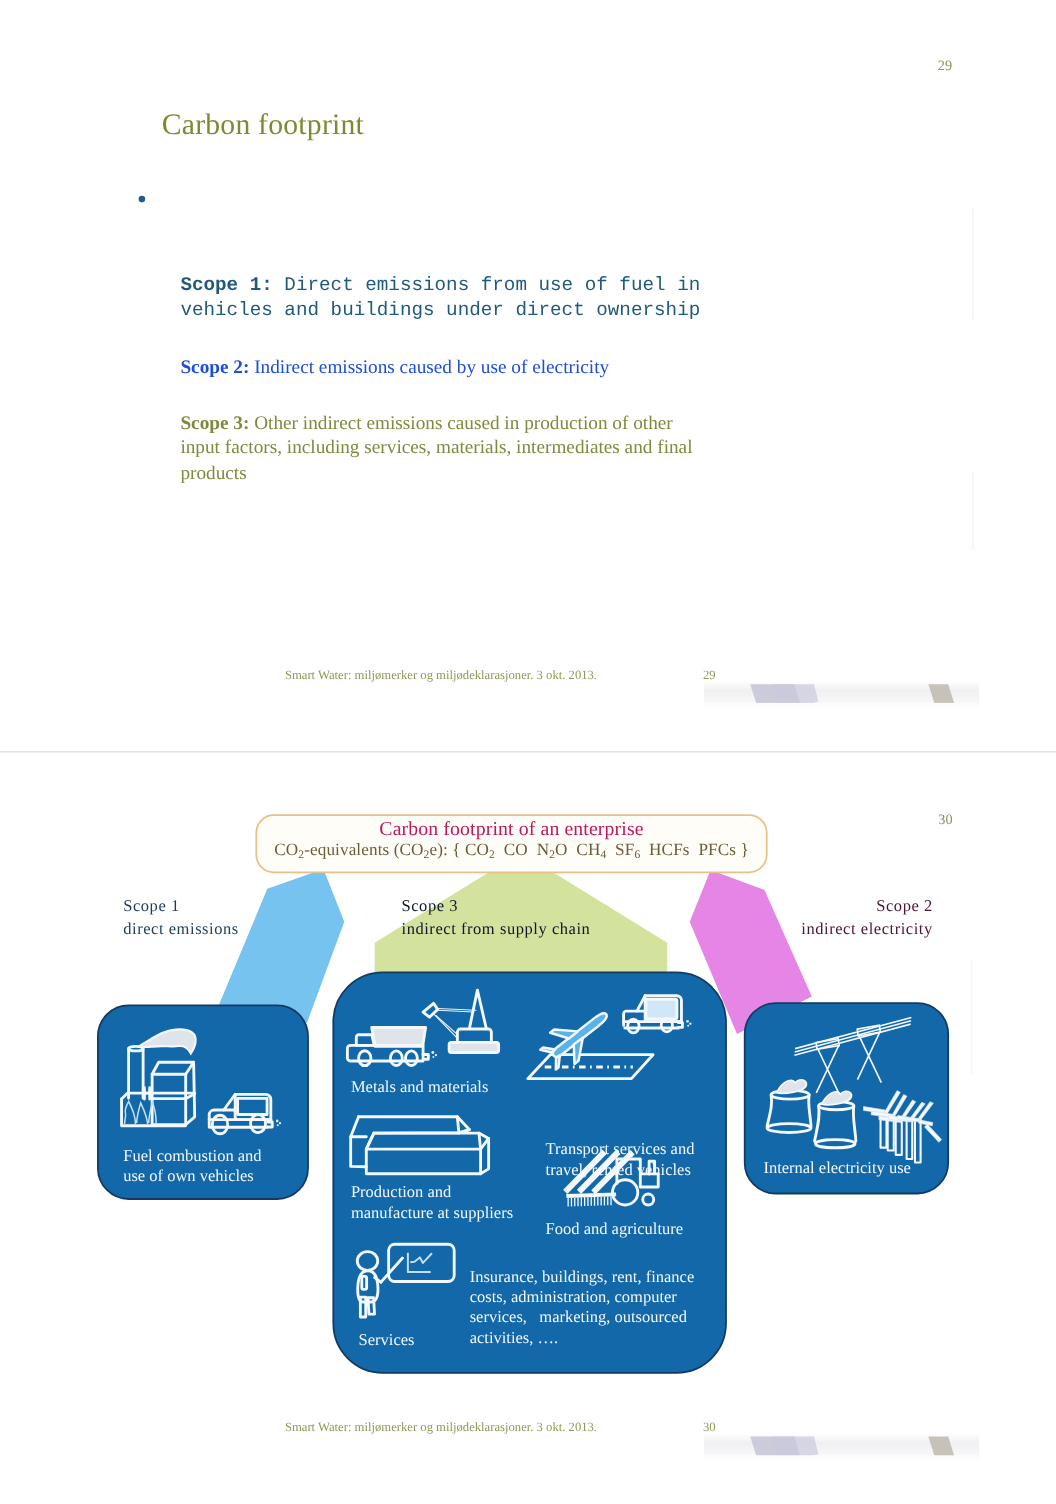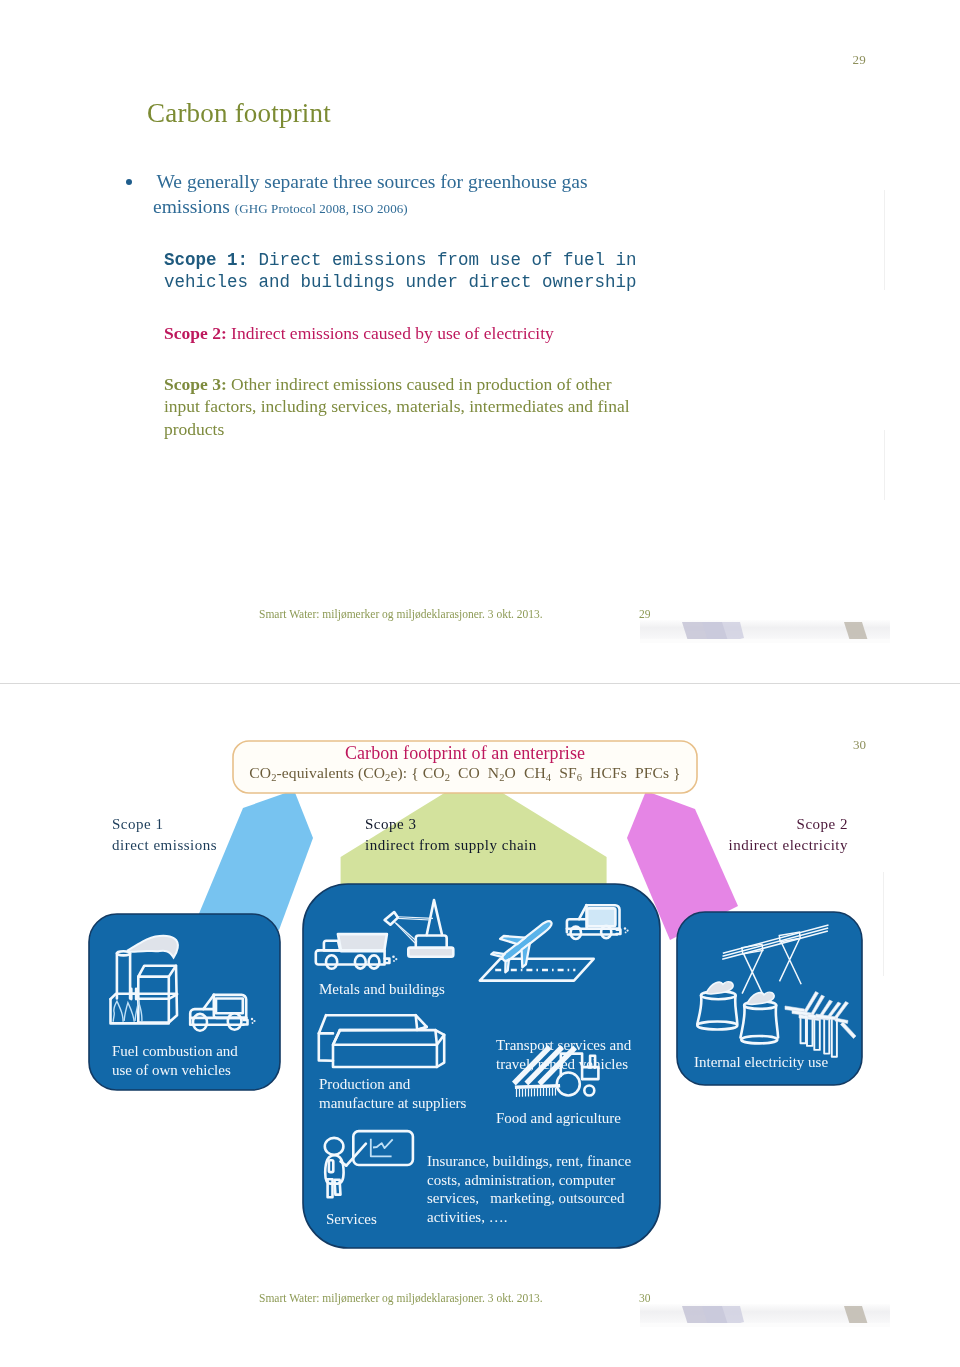--- a/index.html
+++ b/index.html
@@ -10,21 +10,21 @@
   
   .pg-num{position:absolute;right:94px;top:52px;font-size:13px;color:#8d8f5b;letter-spacing:.3px;}
   .s29-title{position:absolute;left:124px;top:98px;font-size:27px;color:#7c8b33;letter-spacing:.2px;margin-left:23px;}
   .s29-bullet{position:absolute;left:124px;top:170px;width:480px;color:#2f6b96;font-size:19.5px;line-height:24.7px;padding-left:29px;text-indent:-29px;}
   .bdot{display:inline-block;width:6px;height:6px;border-radius:50%;background:#1f5d8c;vertical-align:middle;margin-right:22px;position:relative;top:-2px;left:2px;}
   .btext{}
   .bsrc{font-size:13px;letter-spacing:.1px;}
   .s29-scope{position:absolute;left:164px;width:487px;color:#2f6b96;font-size:17.5px;line-height:22.3px;}
   .s29-scope b{font-weight:bold;}
   .sc1{top:249px;color:#1f5a7e;font-family:Liberation Mono, monospace;}
-  .sc2{top:322px;color:#be185d;}
+  .sc2{top:322px;color:#1d4ed8;}
   .sc3{top:373px;color:#7e8b3e;}
   .s29-footer{position:absolute;left:259px;top:608px;font-size:11.5px;color:#8d9a55;}
   .s29-footer-num{position:absolute;left:639px;top:608px;font-size:11.5px;color:#8d9a55;}
   .faintline{position:absolute;background:#f0f0f0;width:1px;}
   .l1{left:884px;top:190px;height:100px;}
   .l2{left:884px;top:430px;height:70px;}
   .l3{left:883px;top:872px;height:104px;}
   .photostrip{position:absolute;left:640px;top:620px;}
 
   
@@ -72,21 +72,20 @@
   .photostrip2{position:absolute;left:640px;top:1304px;}
 </style>
 </head>
 <body>
 
 <div class="page" id="slide29">
   <div class="pg-num">29</div>
   <div class="s29-title">Carbon footprint</div>
   <div class="s29-bullet">
     <span class="bdot"></span>
-    <span class="btext"><span>We generally separate three sources for greenhouse gas emissions</span> <span class="bsrc">(GHG Protocol 2008, ISO 2006)</span></span>
   </div>
   <div class="s29-scope sc1"><b>Scope 1:</b><span> Direct emissions from use of fuel in vehicles and buildings under direct ownership</span></div>
   <div class="s29-scope sc2"><b>Scope 2:</b><span> Indirect emissions caused by use of electricity</span></div>
   <div class="s29-scope sc3"><b>Scope 3:</b><span> Other indirect emissions caused in production of other input factors, including services, materials, intermediates and final products</span></div>
   <svg class="photostrip" width="250" height="24" viewBox="0 0 250 24">
     <defs>
       <linearGradient id="pg1" x1="0" y1="0" x2="0" y2="1">
         <stop offset="0" stop-color="#fdfdfd"></stop>
           <stop offset="0.35" stop-color="#f0f0f2"></stop>
         <stop offset="0.8" stop-color="#f7f7f8"></stop>
@@ -310,21 +309,21 @@
   <div class="sclab sl3">
     <div>Scope 3</div>
     <div>indirect from supply chain</div>
   </div>
   <div class="sclab sl2">
     <div>Scope 2</div>
     <div>indirect electricity</div>
   </div>
 
   <div class="cap cap-left">Fuel combustion and use of own vehicles</div>
-  <div class="cap cap-metals">Metals and buildings</div>
+  <div class="cap cap-metals">Metals and materials</div>
   <div class="cap cap-production">Production and manufacture at suppliers</div>
   <div class="cap cap-services">Services</div>
   <div class="cap cap-transport">Transport services and travel, rented vehicles</div>
   <div class="cap cap-food">Food and agriculture</div>
   <div class="cap cap-insurance">Insurance, buildings, rent, finance costs, administration, computer services,   marketing, outsourced activities, ….</div>
   <div class="cap cap-right">Internal electricity use</div>
 
   <div class="faintline l3"></div>
   <svg class="photostrip2" width="250" height="24" viewBox="0 0 250 24">
     <rect x="0" y="0" width="250" height="22" fill="url(#pg1)"></rect>

